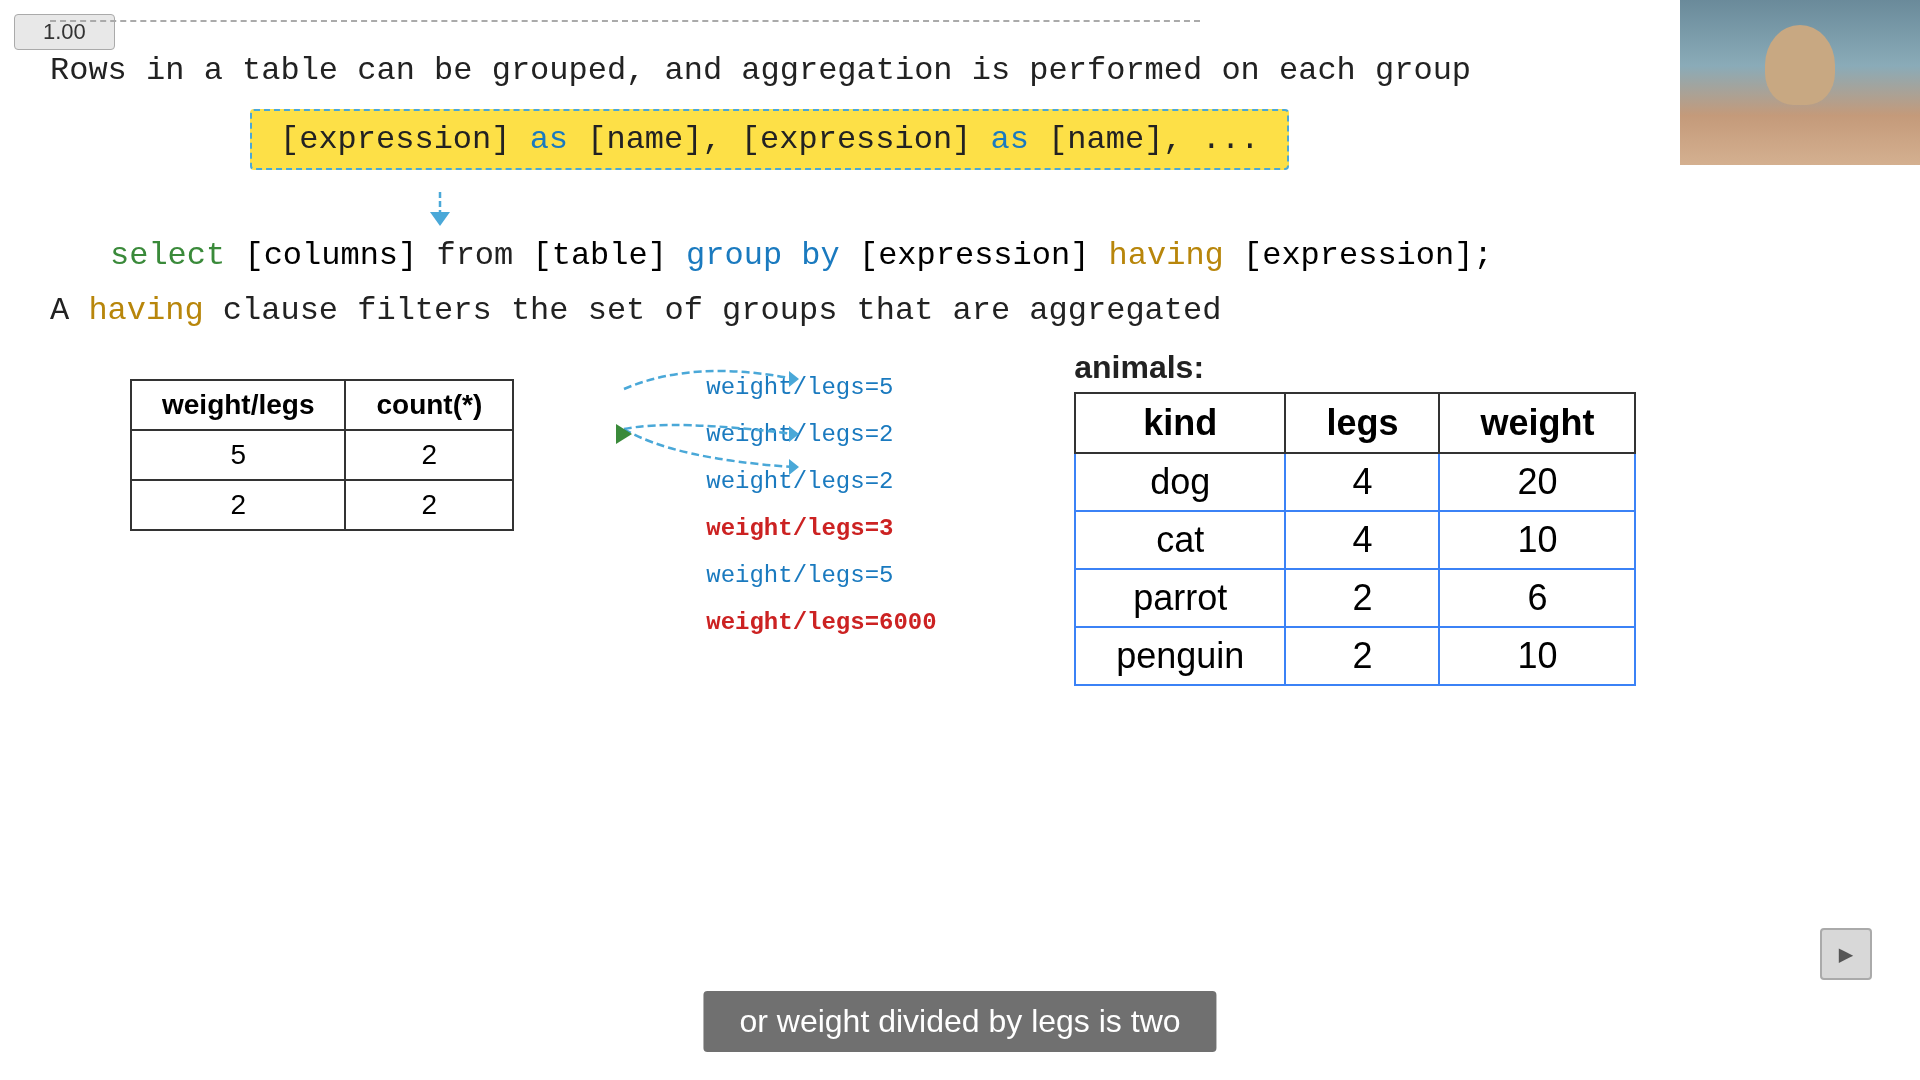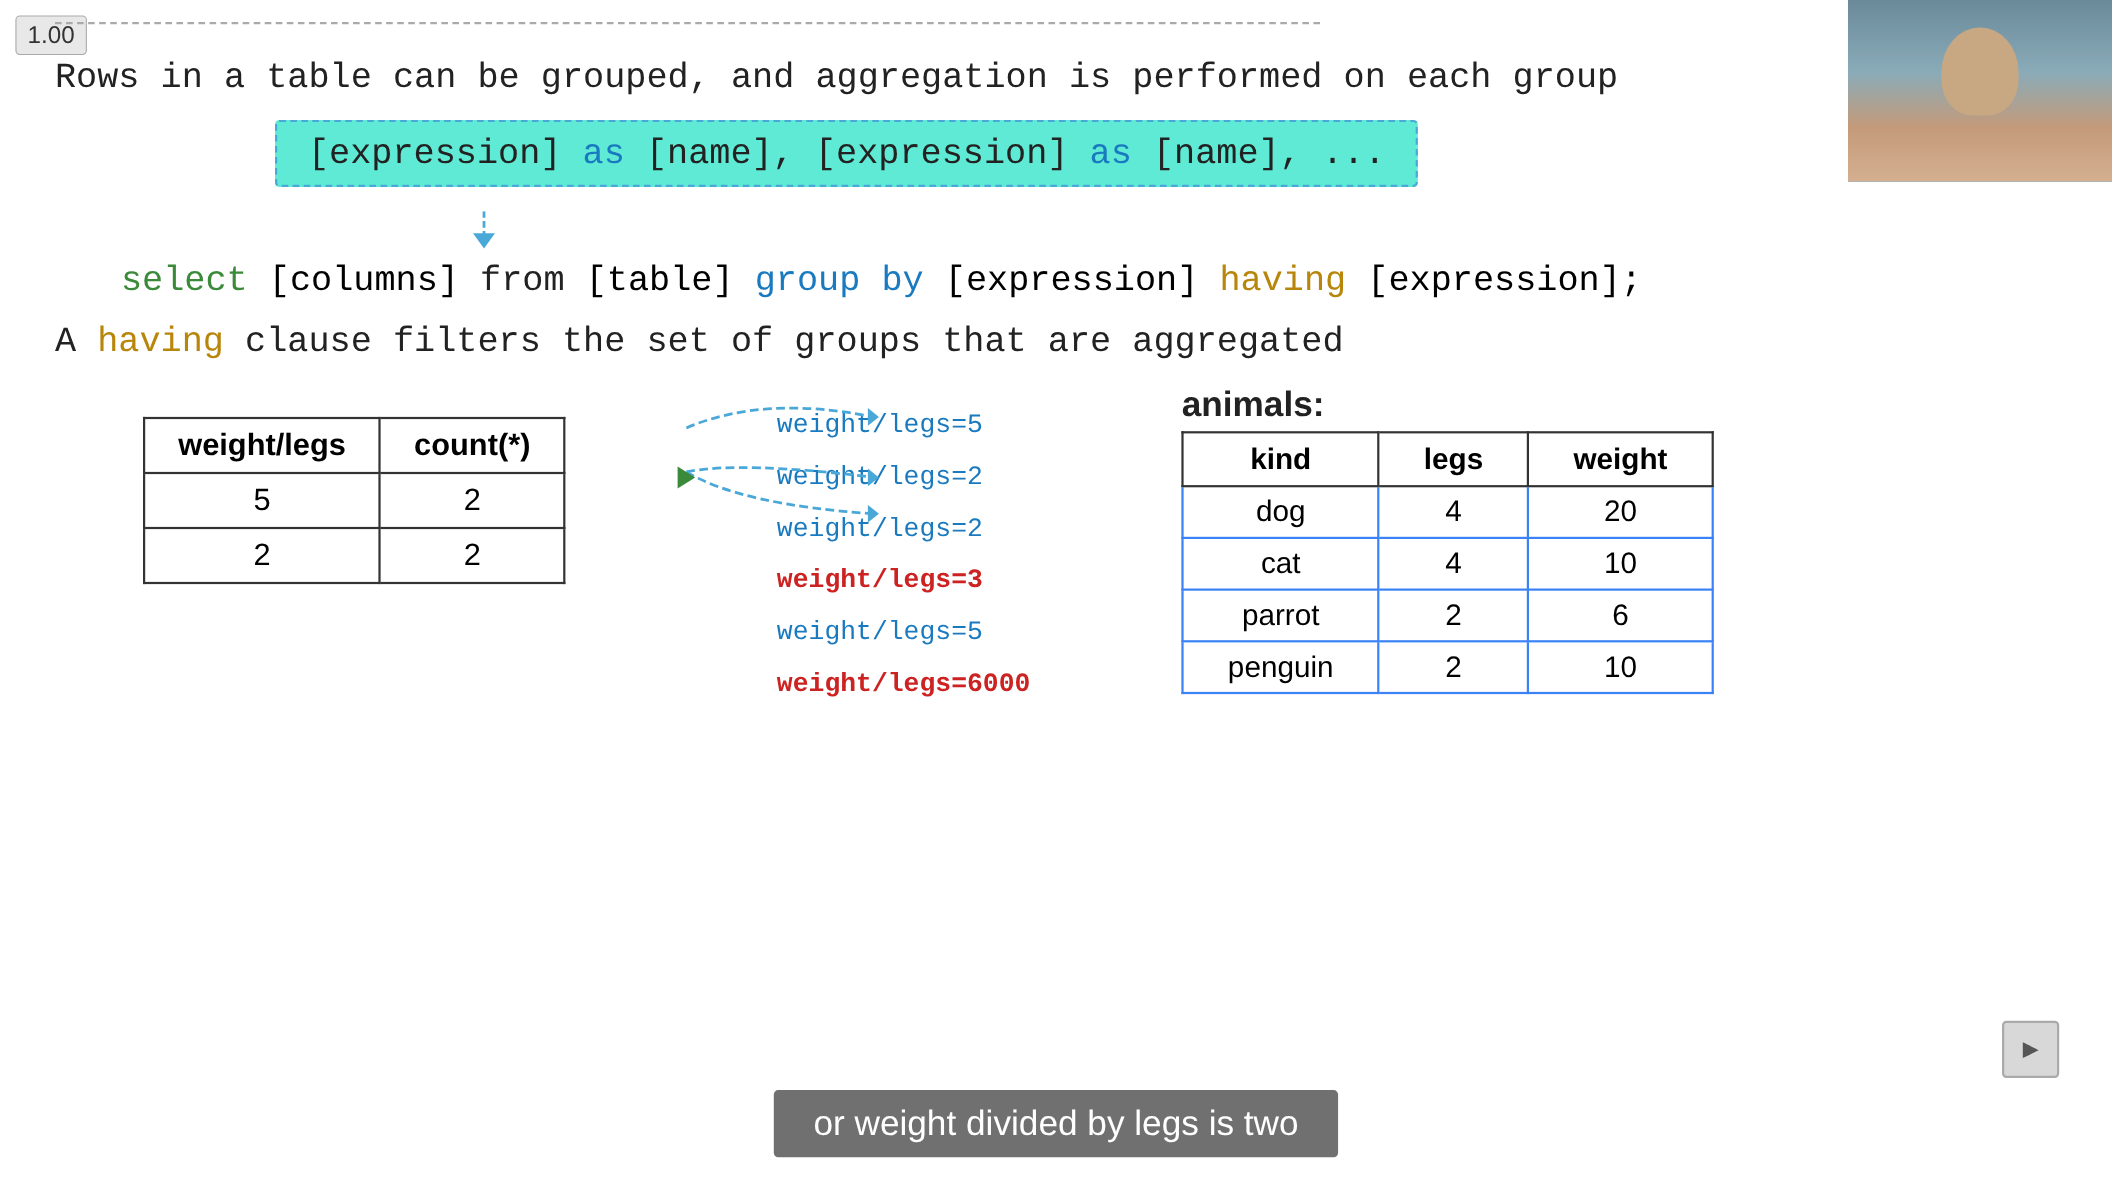--- a/index.html
+++ b/index.html
@@ -13,21 +13,21 @@
     }
 
     
     #slide-badge {
       position: absolute;
       top: 14px;
       left: 14px;
       background: #e8e8e8;
       border: 1px solid #aaa;
       border-radius: 4px;
-      padding: 4px 10px;
+      padding: 4px 28px;
       font-size: 22px;
       font-family: Arial, sans-serif;
       color: #333;
     }
 
     
     #webcam {
       position: absolute;
       top: 0;
       right: 0;
@@ -96,21 +96,21 @@
     
     #syntax-box {
       display: inline-block;
       border: 2.5px dashed #4aa8d8;
       border-radius: 4px;
       padding: 10px 28px;
       margin-bottom: 10px;
       margin-left: 200px;
       font-size: 32px;
       color: #222;
-      background: #5eead4;
+      background: #fde047;
     }
     .kw-as { color: #1a7abf; }
 
     
     .sql-line {
       font-size: 32px;
       margin-bottom: 18px;
       margin-left: 60px;
     }
 
@@ -180,21 +180,21 @@
     }
     .animals-label {
       font-size: 32px;
       font-family: Arial, sans-serif;
       font-weight: bold;
       color: #222;
       margin-bottom: 6px;
     }
     .animals-table {
       border-collapse: collapse;
-      font-size: 27px;
+      font-size: 36px;
       font-family: Arial, sans-serif;
     }
     .animals-table th {
       border: 2px solid #333;
       padding: 8px 40px;
       font-weight: bold;
       background: #fff;
       text-align: center;
     }
     .animals-table td {

